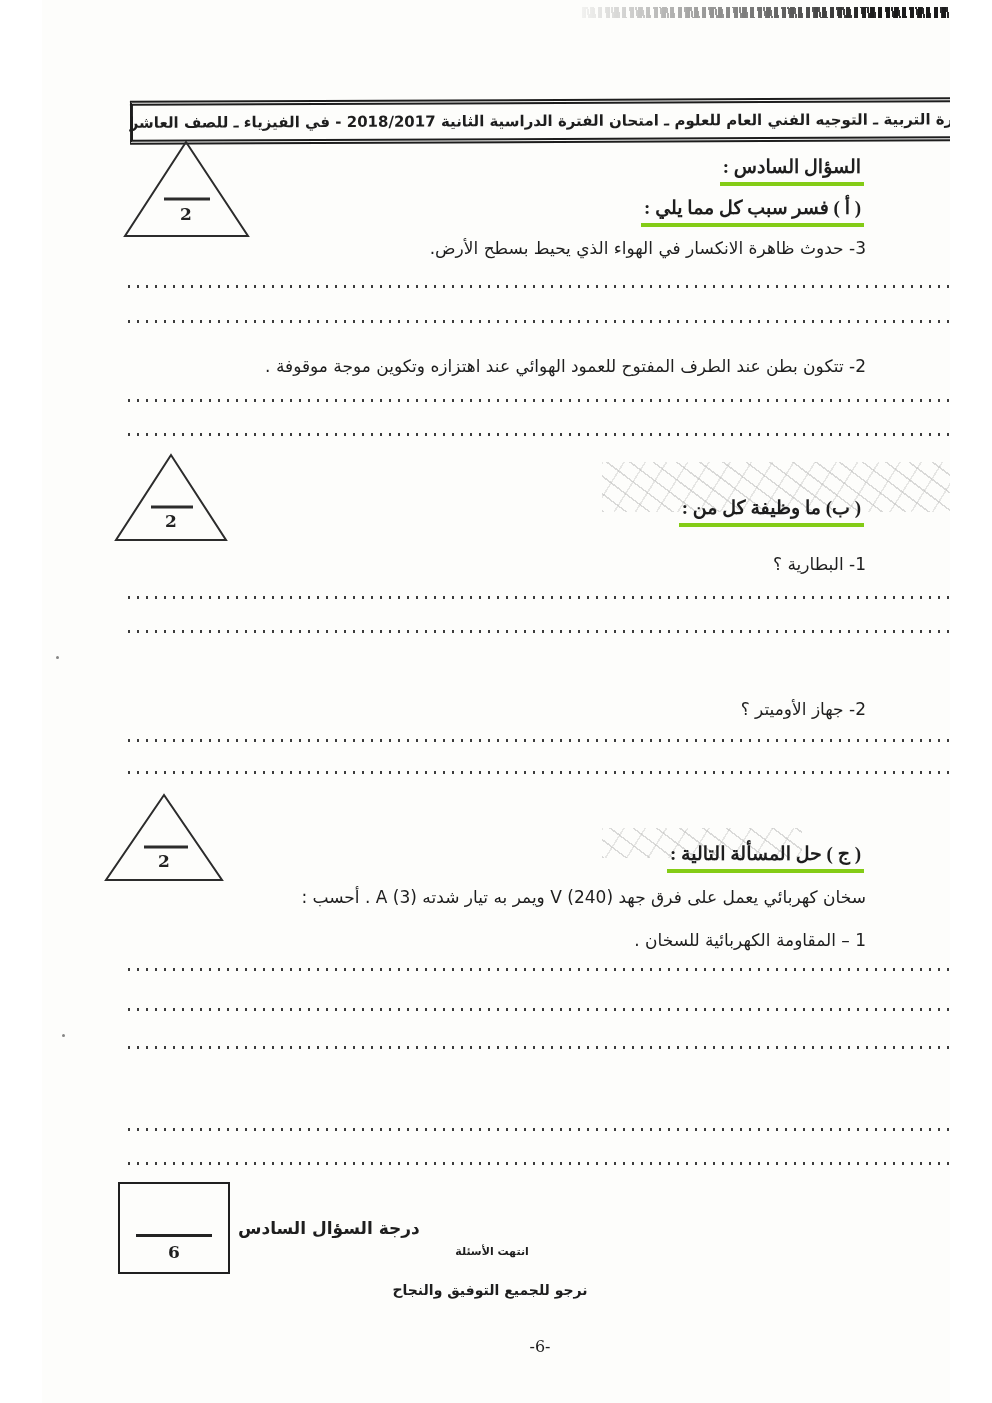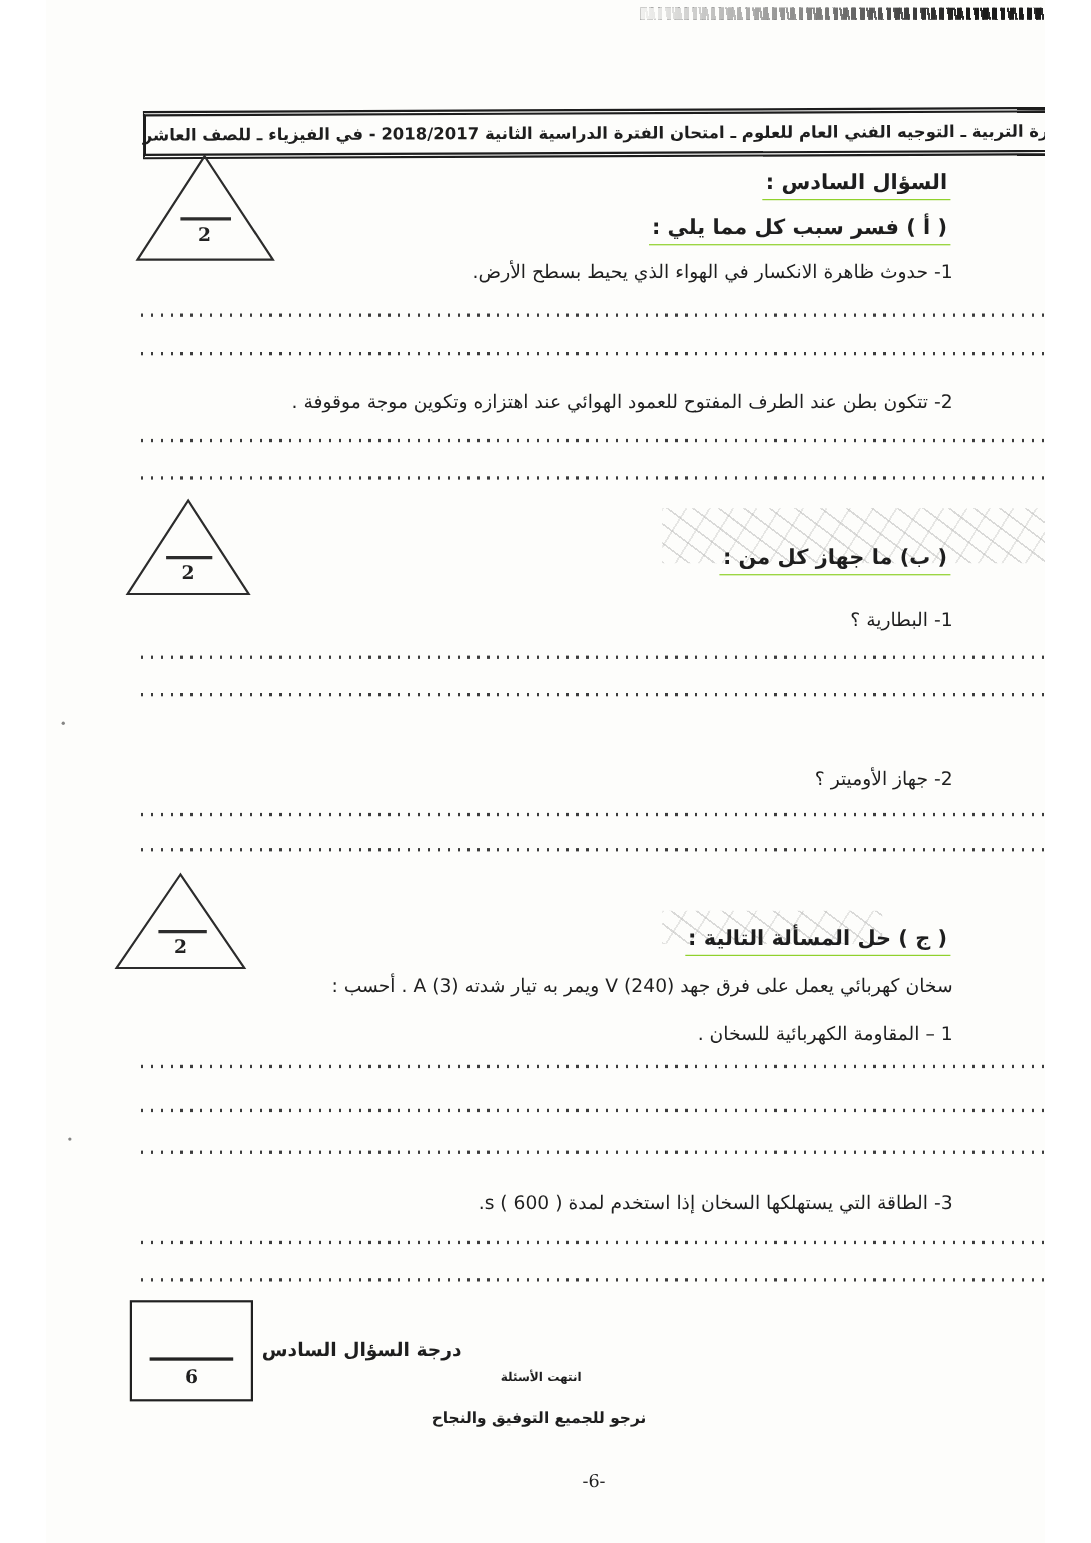--- a/index.html
+++ b/index.html
@@ -6,21 +6,21 @@
   html,body { background:#ffffff; }
   .page {
     position:relative; width:908px; height:1403px; margin:0 auto;
     background:#fdfdfb; overflow:hidden;
     font-family:"DejaVu Sans", sans-serif; color:#1e1e1e;
   }
   .abs { position:absolute; }
   .rtl { direction:rtl; text-align:right; unicode-bidi:plaintext; }
   .bodyline { font-size:17px; letter-spacing:0; white-space:nowrap; }
   .heading { font-size:19px; font-weight:bold; white-space:nowrap; }
-  .underlined { border-bottom:1px solid #84cc16; padding:0 3px 4px 3px; }
+  .underlined { border-bottom:4px solid #84cc16; padding:0 3px 4px 3px;font-family:Liberation Serif, serif; }
   .dotline {
     height:3px; left:86px; width:822px;
     background-image:repeating-linear-gradient(90deg,#3c3c3c 0 2px, rgba(0,0,0,0) 2px 9px);
   }
   .header-box {
     left:88px; top:99px; width:846px; height:44px;
     border-top:5px double #1d1d1d; border-bottom:5px double #1d1d1d;
     border-left:3px solid #1d1d1d; border-right:3px solid #1d1d1d;
     display:flex; align-items:center; justify-content:center;
     transform:rotate(-0.25deg); background:#fdfdfb;
@@ -78,37 +78,37 @@
     <svg viewBox="0 0 132 102" width="132" height="102">
       <polygon points="66,3 5,97 128,97" fill="none" stroke="#2c2c2c" stroke-width="2"></polygon>
       <line x1="44" y1="60" x2="90" y2="60" stroke="#2c2c2c" stroke-width="3"></line>
     </svg>
     <span class="tri-num">2</span>
   </div>
 
   <div class="abs rtl heading underlined" style="right:86px; top:155px;">السؤال السادس :</div>
   <div class="abs rtl heading underlined" style="right:86px; top:196px;">( أ ) فسر سبب كل مما يلي :</div>
 
-  <div class="abs rtl bodyline" style="right:84px; top:238px;">1- حدوث ظاهرة الانكسار في الهواء الذي يحيط بسطح الأرض.</div>
+  <div class="abs rtl bodyline" style="right:84px; top:238px;">3- حدوث ظاهرة الانكسار في الهواء الذي يحيط بسطح الأرض.</div>
   <div class="abs dotline" style="top:285px;"></div>
   <div class="abs dotline" style="top:320px;"></div>
 
   <div class="abs rtl bodyline" style="right:84px; top:356px;text-align:center;">2- تتكون بطن عند الطرف المفتوح للعمود الهوائي عند اهتزازه وتكوين موجة موقوفة .</div>
   <div class="abs dotline" style="top:399px;"></div>
   <div class="abs dotline" style="top:433px;"></div>
 
   <div class="abs tri" style="left:70px; top:452px; width:118px; height:92px;">
     <svg viewBox="0 0 118 92" width="118" height="92">
       <polygon points="59,3 4,88 114,88" fill="none" stroke="#2c2c2c" stroke-width="2"></polygon>
       <line x1="39" y1="55" x2="81" y2="55" stroke="#2c2c2c" stroke-width="3"></line>
     </svg>
     <span class="tri-num">2</span>
   </div>
 
-  <div class="abs rtl heading underlined" style="right:86px; top:496px;">( ب) ما جهاز كل من :</div>
+  <div class="abs rtl heading underlined" style="right:86px; top:496px;">( ب) ما وظيفة كل من :</div>
 
   <div class="abs rtl bodyline" style="right:84px; top:554px;">1- البطارية ؟</div>
   <div class="abs dotline" style="top:596px;"></div>
   <div class="abs dotline" style="top:630px;"></div>
 
   <div class="abs rtl bodyline" style="right:84px; top:699px;">2- جهاز الأوميتر ؟</div>
   <div class="abs dotline" style="top:739px;"></div>
   <div class="abs dotline" style="top:771px;"></div>
 
   <div class="abs tri" style="left:60px; top:792px; width:124px; height:92px;">
@@ -119,21 +119,20 @@
     <span class="tri-num">2</span>
   </div>
 
   <div class="abs rtl heading underlined" style="right:86px; top:842px;text-align:center;">( ج ) حل المسألة التالية :</div>
   <div class="abs rtl bodyline" style="right:84px; top:887px;">سخان كهربائي يعمل على فرق جهد (240) V ويمر به تيار شدته (3) A . أحسب :</div>
   <div class="abs rtl bodyline" style="right:84px; top:930px;">1 – المقاومة الكهربائية للسخان .</div>
   <div class="abs dotline" style="top:968px;"></div>
   <div class="abs dotline" style="top:1008px;"></div>
   <div class="abs dotline" style="top:1046px;"></div>
 
-  <div class="abs rtl bodyline" style="right:84px; top:1084px;">3- الطاقة التي يستهلكها السخان إذا استخدم لمدة s ( 600 ).</div>
   <div class="abs dotline" style="top:1128px;"></div>
   <div class="abs dotline" style="top:1162px;"></div>
 
   <div class="abs score-box">
     <div class="score-line"></div>
     <div class="score-num">6</div>
   </div>
   <div class="abs rtl" style="left:196px; top:1218px; font-size:17px; font-weight:bold; white-space:nowrap;">درجة السؤال السادس</div>
 
   <div class="abs center-text" style="left:350px; top:1245px; width:200px; font-size:11px;">انتهت الأسئلة</div>

